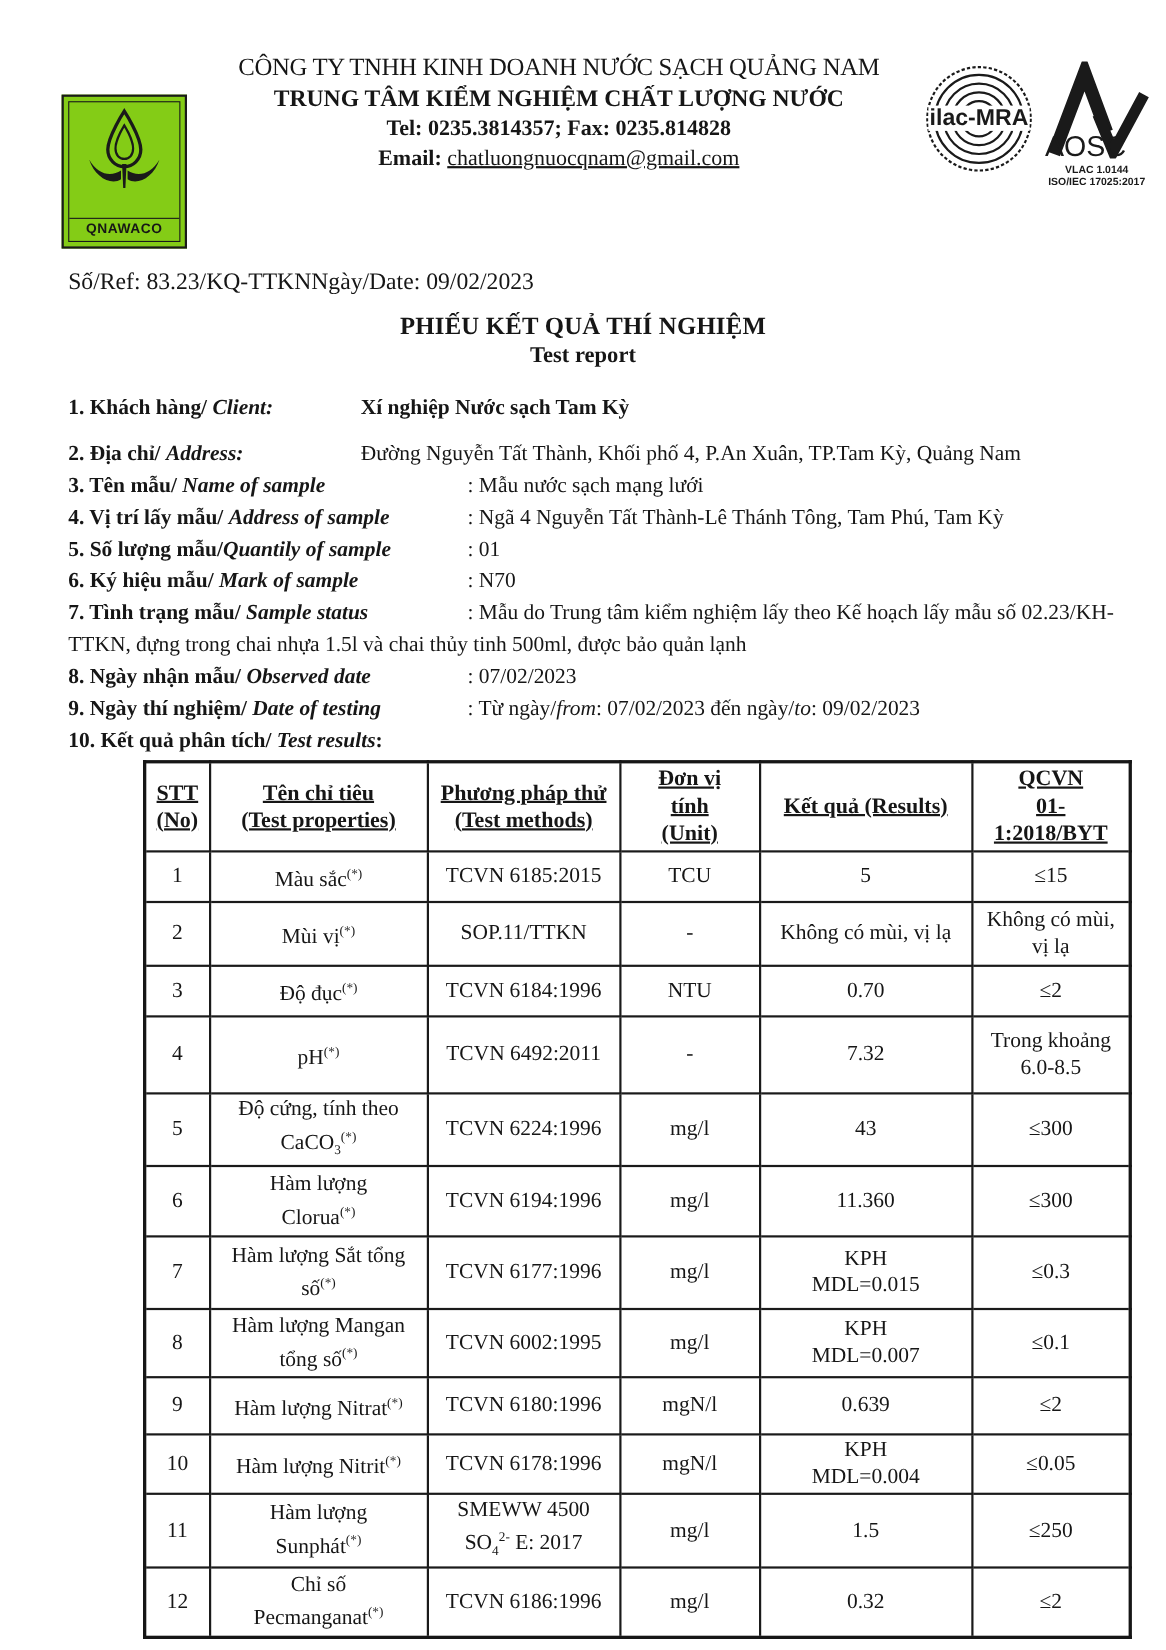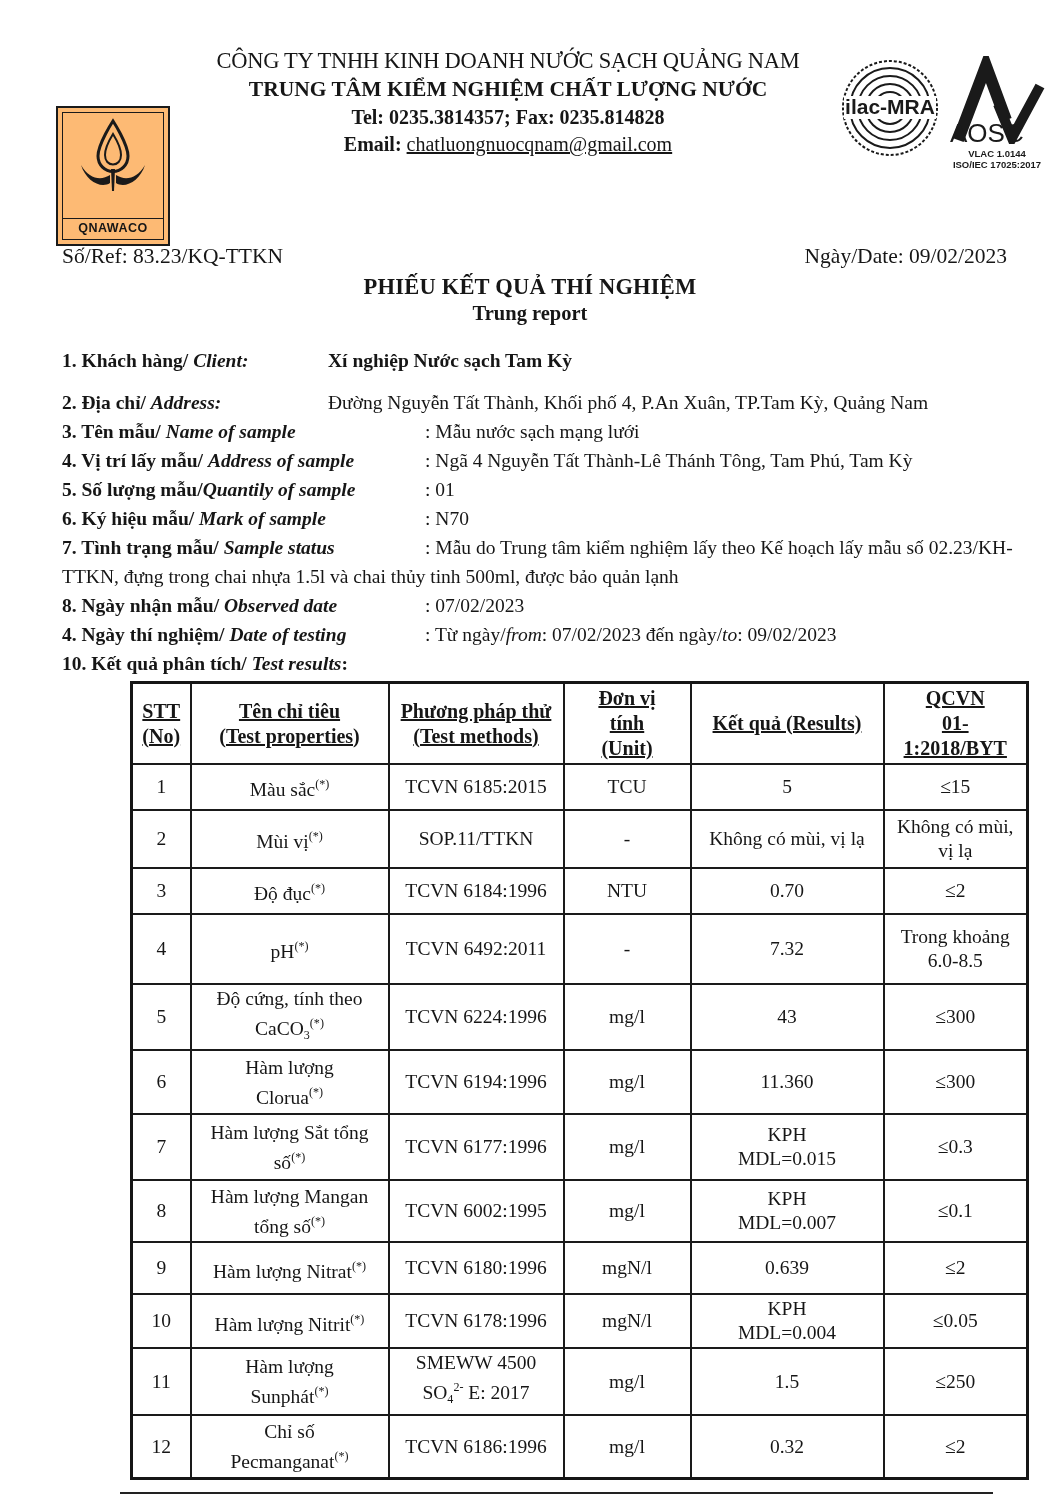--- a/index.html
+++ b/index.html
@@ -5,43 +5,43 @@
   * { margin:0; padding:0; box-sizing:border-box; }
   html,body { background:#d9d9d9; }
   .page {
     width:1060px; height:1500px; margin:0 auto; background:#ffffff;
     color:#161616; font-family:"Liberation Serif","DejaVu Serif",serif;
     position:relative; overflow:hidden; padding-top:46px;
   }
 
   
   .letterhead { display:flex; padding:0 14px 0 56px; height:182px; }
-  .qn-logo { flex:none; width:114px; height:140px; margin-top:60px;
-             border:2.5px solid #1a1a1a; padding:4px; background:#fdba74; }
+  .qn-logo { flex:none; width:114px; height:140px; margin-top:40px;
+             border:2.5px solid #1a1a1a; padding:4px; background:#84cc16; }
   .qn-inner { border:1.5px solid #1a1a1a; height:100%; display:flex;
               flex-direction:column; align-items:center; justify-content:space-between;
               padding-top:4px; }
   .qn-band { border-top:1.5px solid #1a1a1a; width:100%; text-align:center;
              font-family:"Liberation Sans",sans-serif; font-weight:bold;
              font-size:12.5px; letter-spacing:.5px; padding:2px 0 4px; }
   .hdr-center { flex:1; text-align:center; padding:2px 4px 0 10px; }
   .hc1 { font-size:22.5px; letter-spacing:-0.3px; white-space:nowrap; }
   .hc2 { font-size:21.5px; font-weight:bold; margin-top:3px; white-space:nowrap; }
   .hc3 { font-size:20px; font-weight:bold; margin-top:4px; }
   .email-line a { color:inherit; text-decoration:underline; font-weight:normal; cursor:pointer; }
   .certs { flex:none; width:206px; display:flex; gap:8px; margin-top:10px; }
   .ilac-box { width:100px; }
   .aosc-box { width:98px; text-align:center; }
   .aosc-small { font-family:"Liberation Sans",sans-serif; font-weight:bold;
                 font-size:9.5px; line-height:11px; color:#1a1a1a; white-space:nowrap; }
 
   
-  .ref-row { display:flex; justify-content:space-between; margin:16px 53px 0 62px;
+  .ref-row { display:flex; margin:16px 53px 0 62px;
              font-size:21.5px; }
-  .title   { text-align:center; font-weight:bold; font-size:22.5px; margin-top:5px; letter-spacing:.2px; }
+  .title   { text-align:center; font-weight:bold; font-size:22.5px; margin-top:15px; letter-spacing:.2px; }
   .subtitle{ text-align:center; font-weight:bold; font-size:20.5px; margin-top:2px; }
 
   
   .info-list { margin:8px 40px 0 62px; font-size:19.5px; line-height:29px; }
   .info-label { font-weight:bold; }
   .info-en { font-style:italic; }
   .info-row:nth-child(-n+2) .info-label { display:inline-block; min-width:266px;margin-top:13px; }
   .info-row:nth-child(n+3):not(:last-child) .info-label { display:inline-block; min-width:363px; }
   .info-row:first-child .info-value { font-weight:bold; }
 
@@ -130,21 +130,21 @@
       </div>
     </div>
   </header>
 
   <div class="ref-row">
     <span>Số/Ref: 83.23/KQ-TTKN</span>
     <span>Ngày/Date: 09/02/2023</span>
   </div>
 
   <div class="title">PHIẾU KẾT QUẢ THÍ NGHIỆM</div>
-  <div class="subtitle">Trung report</div>
+  <div class="subtitle">Test report</div>
 
   <div class="info-list">
     <div class="info-row">
       <span class="info-label"><span class="info-vn">1. Khách hàng/ </span><span class="info-en">Client:</span><span class="info-suffix"></span></span><span class="info-value">Xí nghiệp Nước sạch Tam Kỳ</span>
     </div>
 
     <div class="info-row">
       <span class="info-label"><span class="info-vn">2. Địa chỉ/ </span><span class="info-en">Address:</span><span class="info-suffix"></span></span><span class="info-value">Đường Nguyễn Tất Thành, Khối phố 4, P.An Xuân, TP.Tam Kỳ, Quảng Nam</span>
     </div>
 
@@ -166,21 +166,21 @@
 
     <div class="info-row">
       <span class="info-label"><span class="info-vn">7. Tình trạng mẫu/ </span><span class="info-en">Sample status</span><span class="info-suffix"></span></span><span class="info-value">: Mẫu do Trung tâm kiểm nghiệm lấy theo Kế hoạch lấy mẫu số 02.23/KH-TTKN, đựng trong chai nhựa 1.5l và chai thủy tinh 500ml, được bảo quản lạnh</span>
     </div>
 
     <div class="info-row">
       <span class="info-label"><span class="info-vn">8. Ngày nhận mẫu/ </span><span class="info-en">Observed date</span><span class="info-suffix"></span></span><span class="info-value">: 07/02/2023</span>
     </div>
 
     <div class="info-row">
-      <span class="info-label"><span class="info-vn">4. Ngày thí nghiệm/ </span><span class="info-en">Date of testing</span><span class="info-suffix"></span></span><span class="info-value">: Từ ngày/<i>from</i>: 07/02/2023  đến ngày/<i>to</i>: 09/02/2023</span>
+      <span class="info-label"><span class="info-vn">9. Ngày thí nghiệm/ </span><span class="info-en">Date of testing</span><span class="info-suffix"></span></span><span class="info-value">: Từ ngày/<i>from</i>: 07/02/2023  đến ngày/<i>to</i>: 09/02/2023</span>
     </div>
 
     <div class="info-row">
       <span class="info-label"><span class="info-vn">10. Kết quả phân tích/ </span><span class="info-en">Test results</span><span class="info-suffix">:</span></span><span class="info-value"></span>
     </div>
   </div>
 
   <table class="results-table">
     <colgroup>
       <col style="width:59px">

